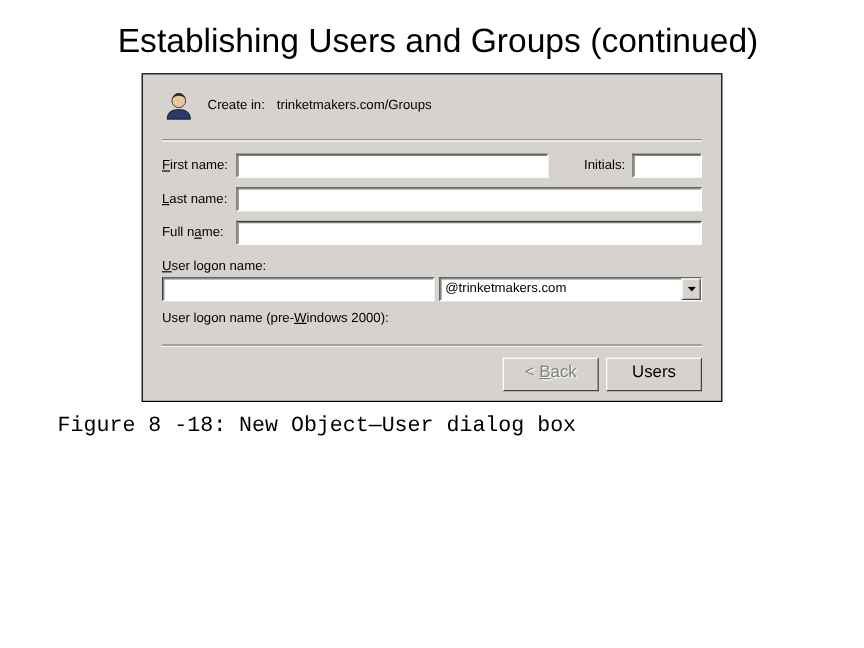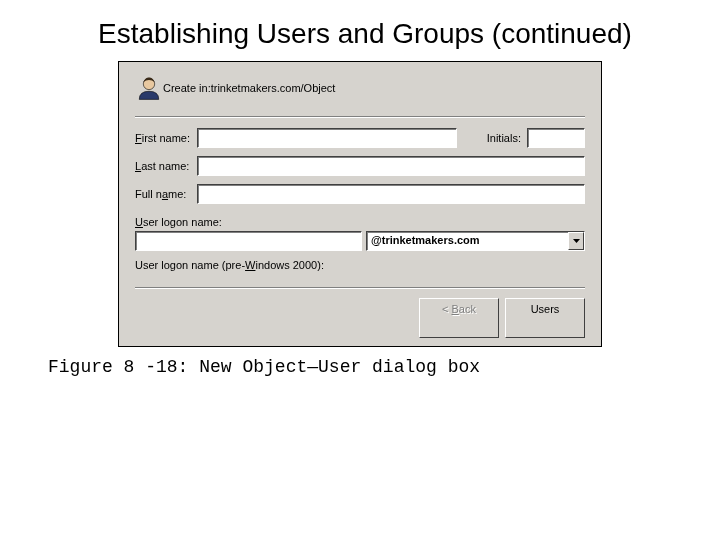--- a/index.html
+++ b/index.html
@@ -61,20 +61,21 @@
     line-height: 13px;
     text-align: center;
     font-family: Arial;
   }
   .body {
     padding: 12px 16px 8px 16px;
   }
   .createin {
     display: flex;
     align-items: center;
+    gap: 10px;
     margin-bottom: 14px;
   }
   .user-icon {
     width: 28px; height: 28px;
     display: flex; align-items: center; justify-content: center;
   }
   .user-icon svg { width: 26px; height: 26px; }
 
   .hr {
     border: none;
@@ -101,21 +102,20 @@
   .dropdown {
     display: flex;
     align-items: stretch;
     border-top: 1px solid #404040;
     border-left: 1px solid #404040;
     border-right: 1px solid #fff;
     border-bottom: 1px solid #fff;
     box-shadow: inset 1px 1px 0 #808080;
     background: #fff;
     height: 20px;
-    font-weight: bold;
   }
   .dropdown .val { flex:1; padding: 2px 4px; font-size: 11px; }
   .dd-btn {
     width: 16px;
     background: #d6d3ce;
     border-top: 1px solid #fff;
     border-left: 1px solid #fff;
     border-right: 1px solid #404040;
     border-bottom: 1px solid #404040;
     display:flex;align-items:center;justify-content:center;
@@ -132,27 +132,27 @@
   .btnbar {
     border-top: 1px solid #808080;
     box-shadow: 0 1px 0 #fff inset;
     padding-top: 10px;
     margin-top: 16px;
     display:flex;
     justify-content:flex-end;
     gap:6px;
   }
   .btn {
-    width: 80px; height: 40px;
+    width: 80px; height: 28px;
     background:#d6d3ce;
     border-top:1px solid #fff;
     border-left:1px solid #fff;
     border-right:1px solid #404040;
     border-bottom:1px solid #404040;
-    font-size:11px;
+    font-size:14px;
     text-align:center;
     line-height:20px;
     font-family: Tahoma, Arial, sans-serif;
   }
   .btn.disabled { color:#808080; text-shadow: 1px 1px 0 #fff; }
   .u { text-decoration: underline; }
 </style>
 </head>
 <body>
 
@@ -165,21 +165,21 @@
 
     <div class="createin">
       <span class="user-icon">
         <svg viewBox="0 0 32 32">
           <circle cx="16" cy="11" r="7" fill="#e8c8a0" stroke="#000" stroke-width="0.7"></circle>
           <path d="M4 30 Q4 20 16 20 Q28 20 28 30 Z" fill="#2a3a6a" stroke="#000" stroke-width="0.7"></path>
           <path d="M9 9 Q11 3 16 3 Q21 3 23 9 Q20 6 16 6 Q12 6 9 9 Z" fill="#3a2a18"></path>
         </svg>
       </span>
       <span>Create in:</span>
-      <span>trinketmakers.com/Object</span>
+      <span>trinketmakers.com/Groups</span>
     </div>
 
     <hr class="hr">
 
     <div class="row">
       <span class="lbl"><span class="u">F</span>irst name:</span>
       <div class="sunken" style="flex:1"></div>
       <span style="width:50px;text-align:right;margin:0 6px 0 14px">Initials:</span>
       <div class="sunken" style="width:58px"></div>
     </div>

